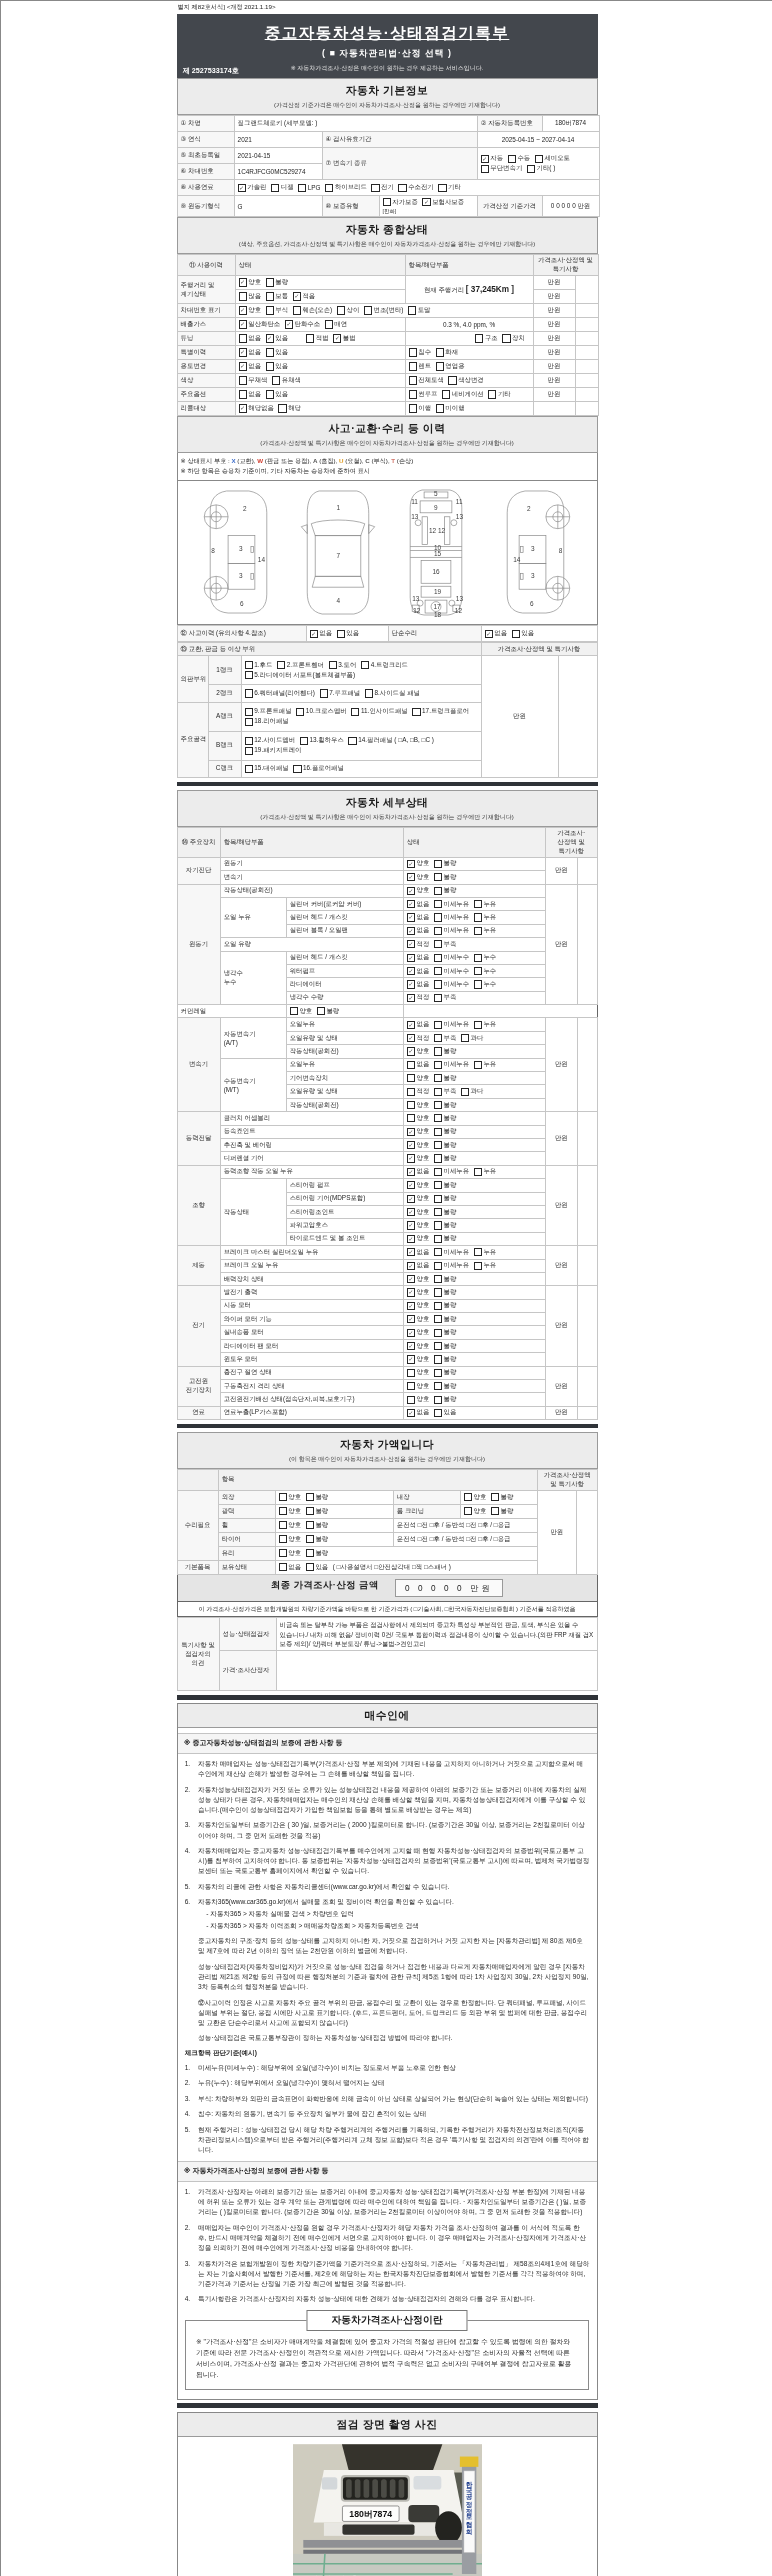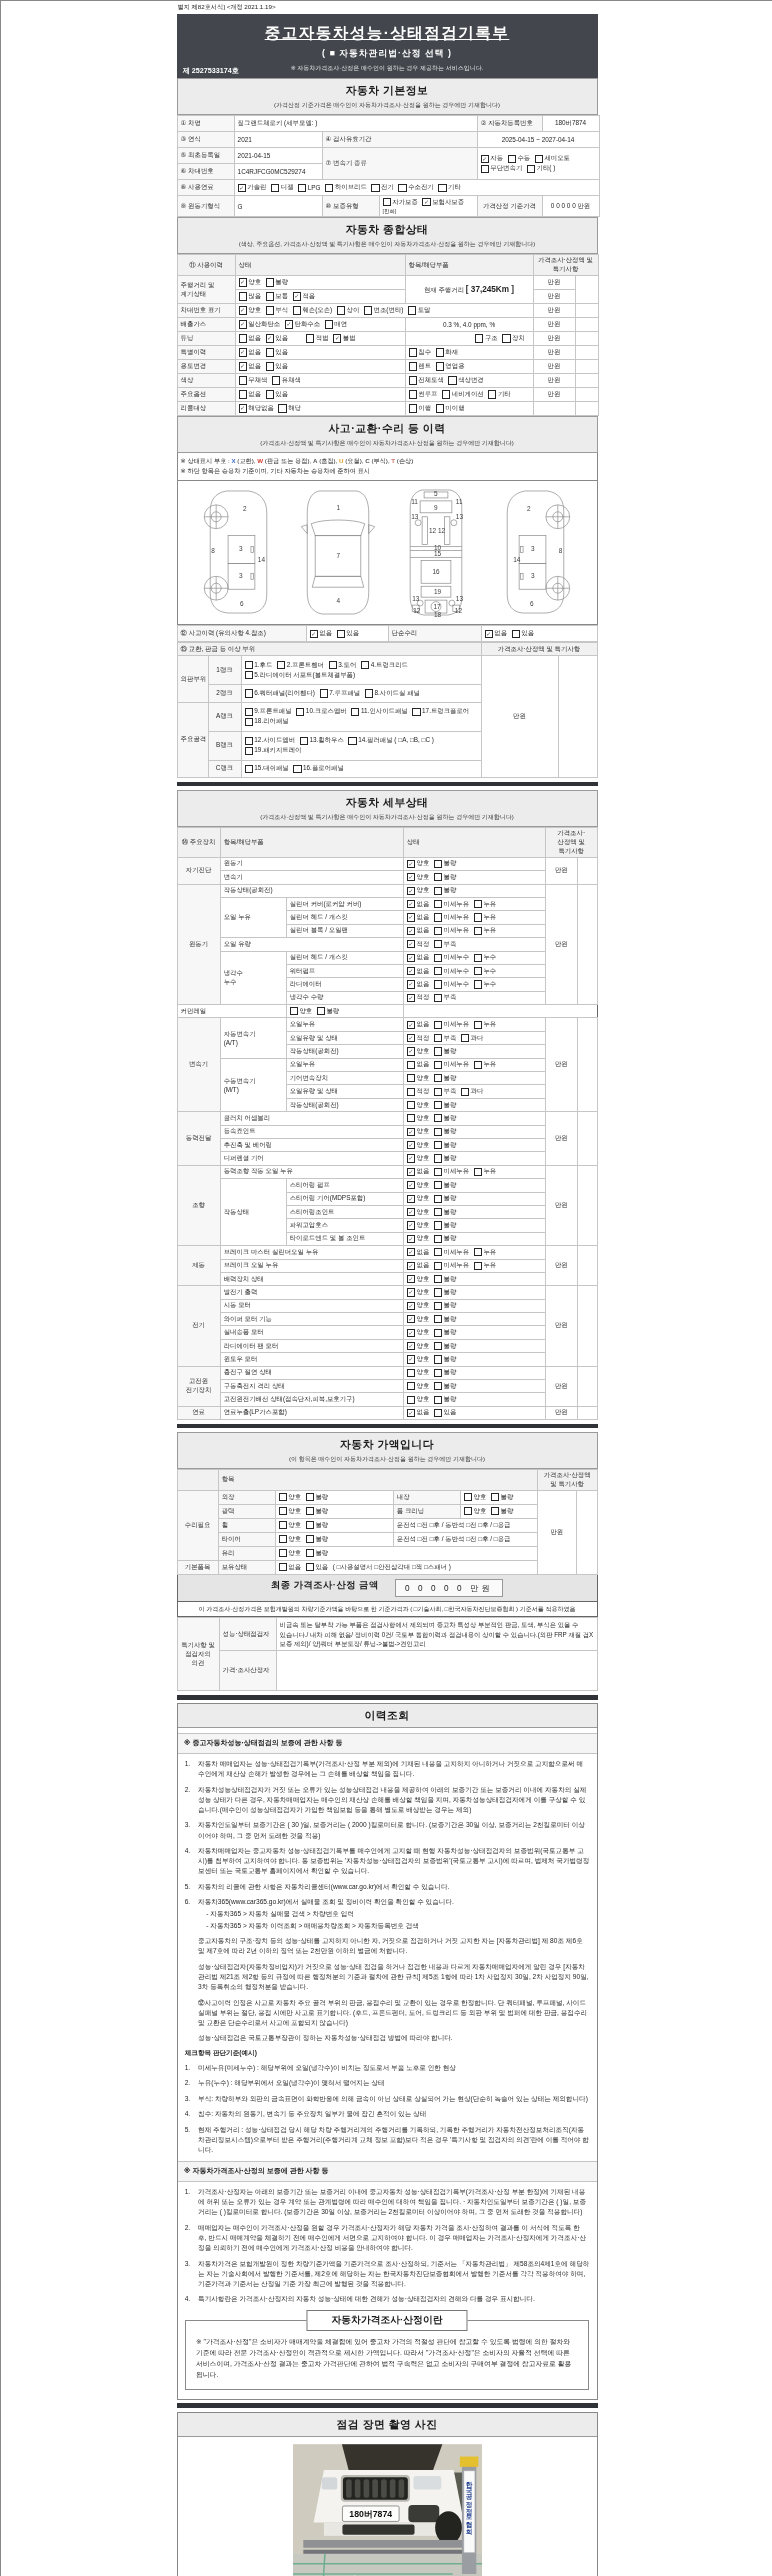--- a/index.html
+++ b/index.html
@@ -1263,21 +1263,21 @@
       <td class="lab">가격·조사산정자</td>
       <td></td>
     </tr>
   </tbody>
       </table>
 
   <div class="sep"></div>
 
   <div class="nwrap">
     <div class="band" style="border:none;border-bottom:0.5px solid #9a9a9a">
-      <div class="bt">이력조회</div>
+      <div class="bt">매수인에</div>
     </div>
     <div class="nhead">※ 중고자동차성능·상태점검의 보증에 관한 사항 등</div>
     <div id="notice-list">
           <div class="nitem">
             <div class="nnum">1.</div>
             <div class="ntext">자동차 매매업자는 성능·상태점검기록부(가격조사·산정 부분 제외)에 기재된 내용을 고지하지 아니하거나 거짓으로 고지함으로써 매수인에게 재산상 손해가 발생한 경우에는 그 손해를 배상할 책임을 집니다.</div>
           </div>
           <div class="nitem">
             <div class="nnum">2.</div>
             <div class="ntext">자동차성능상태점검자가 거짓 또는 오류가 있는 성능상태점검 내용을 제공하여 아래의 보증기간 또는 보증거리 이내에 자동차의 실제 성능 상태가 다른 경우, 자동차매매업자는 매수인의 재산상 손해를 배상할 책임을 지며, 자동차성능상태점검자에게 이를 구상할 수 있습니다.(매수인이 성능상태점검자가 가입한 책임보험 등을 통해 별도로 배상받는 경우는 제외)</div>

